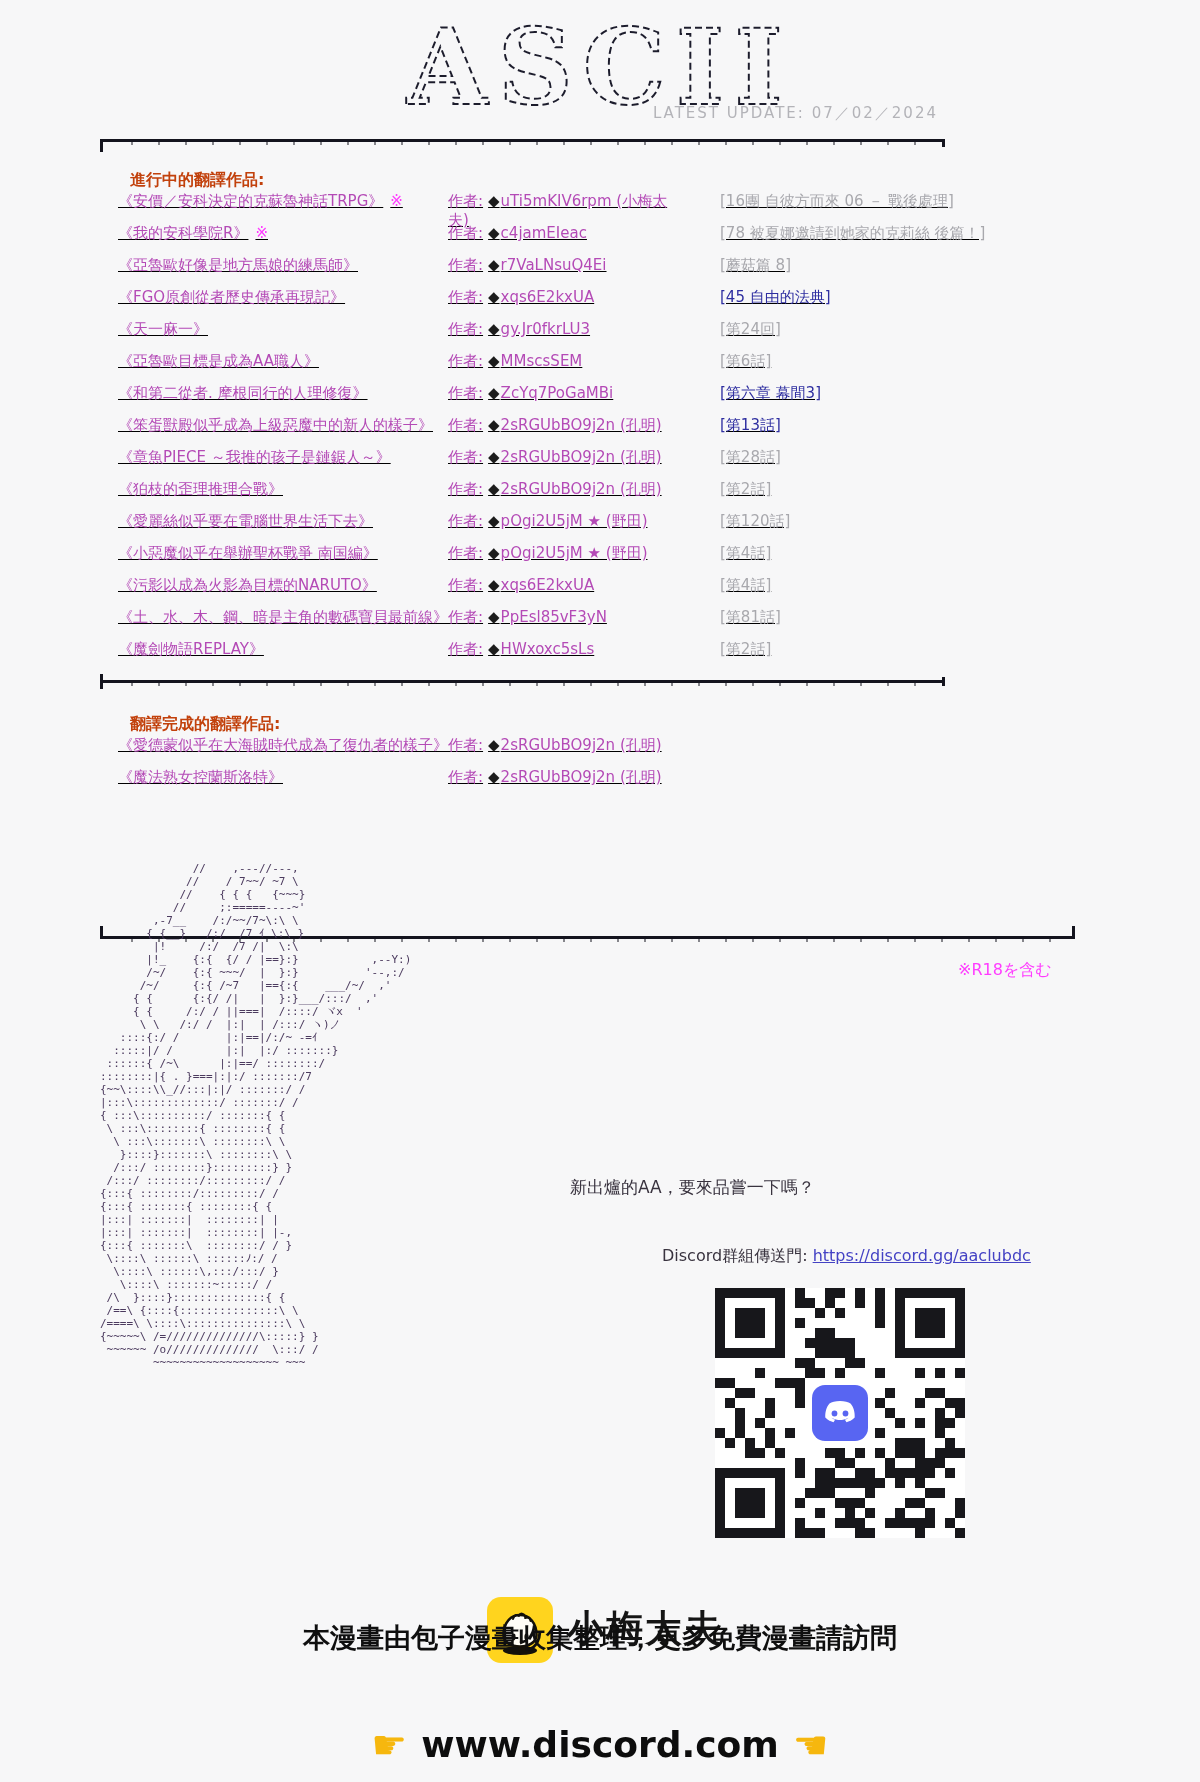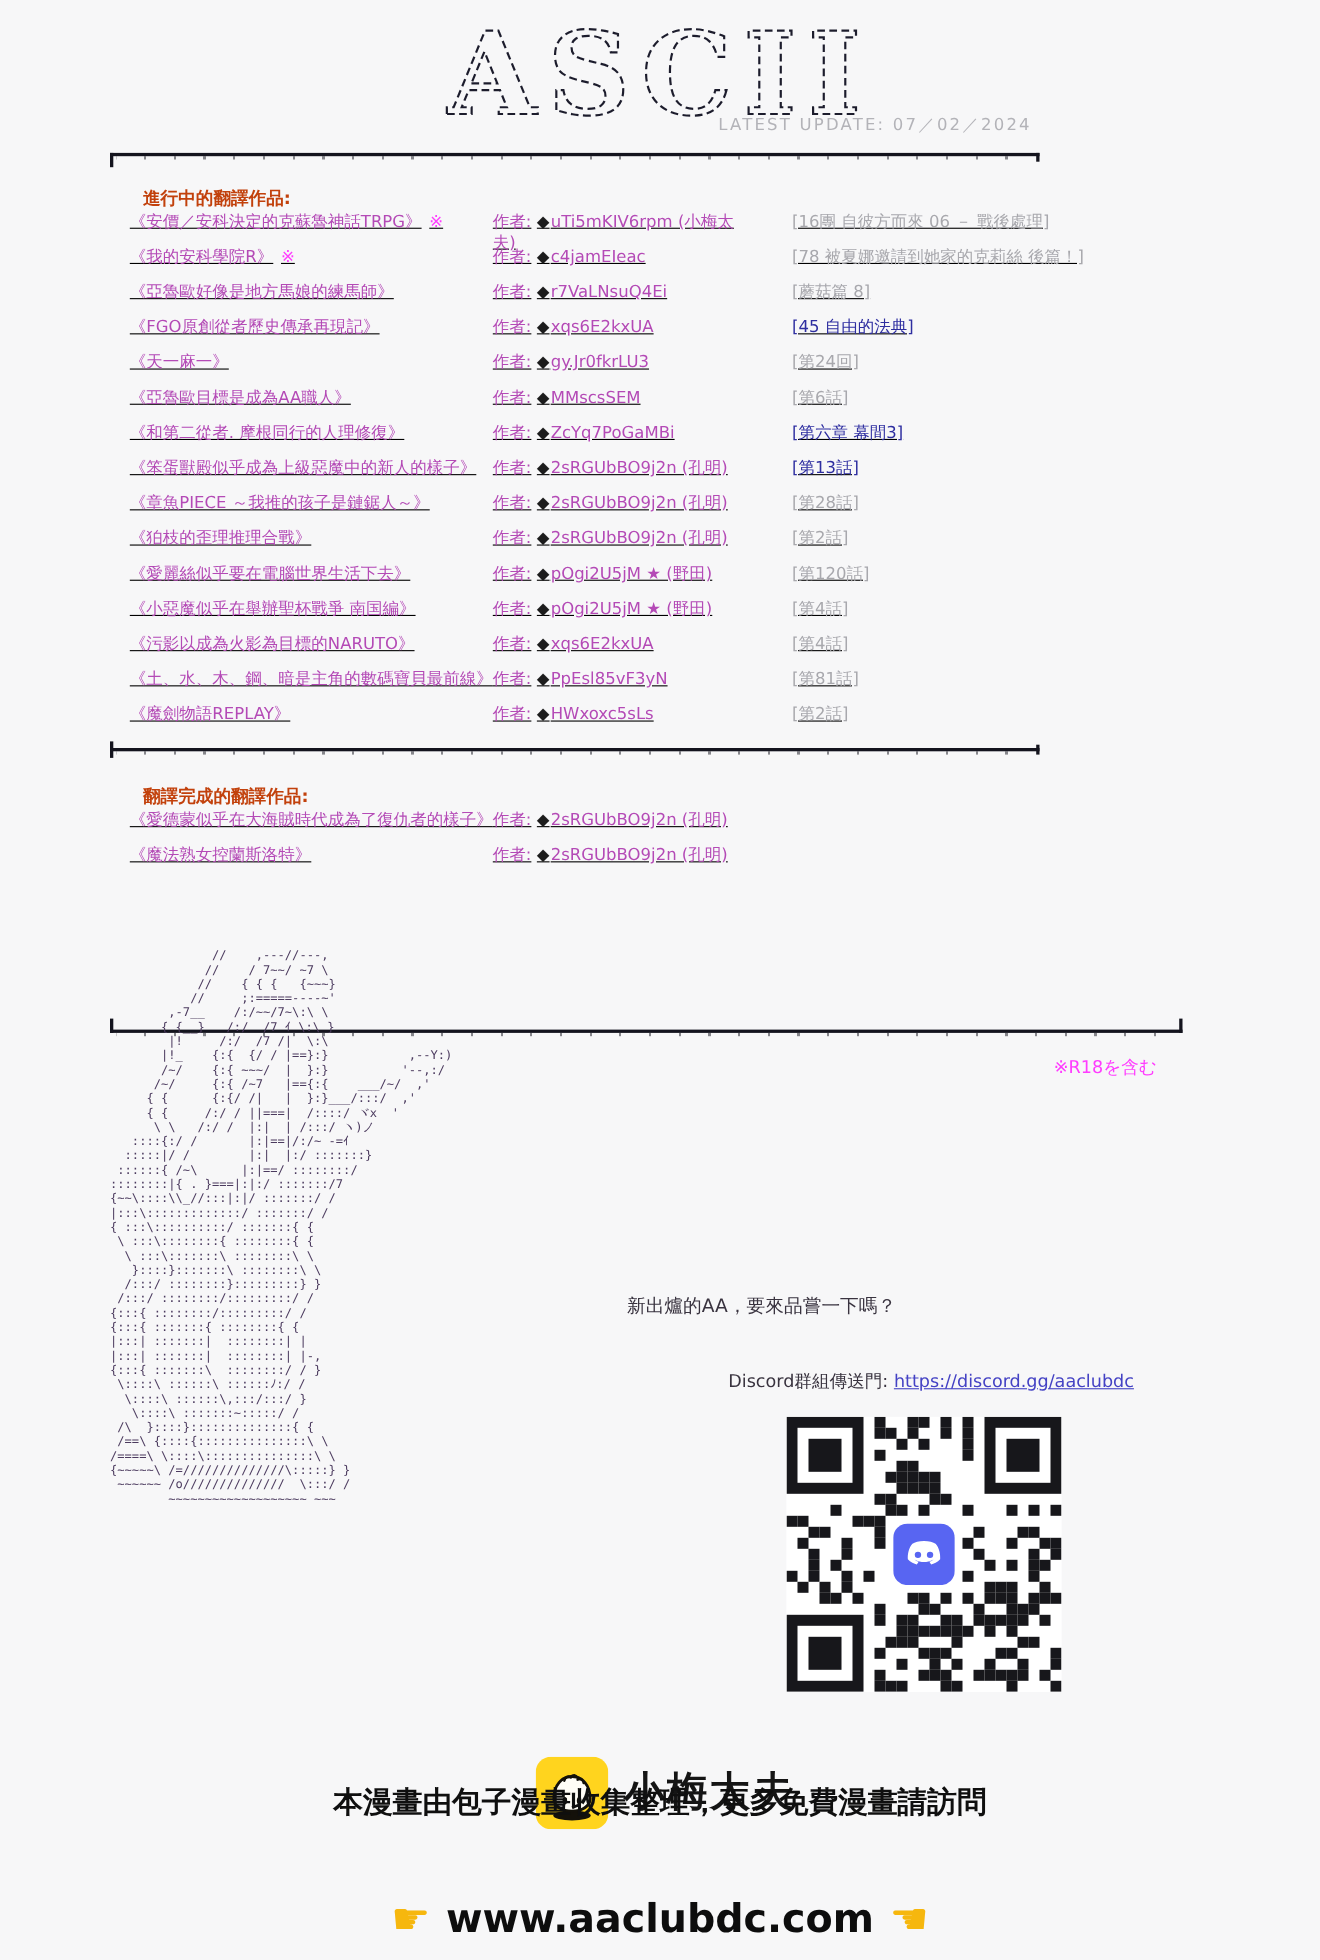--- a/index.html
+++ b/index.html
@@ -402,15 +402,15 @@
       <rect width="66" height="66" rx="14" fill="#ffd41e"></rect>
       <ellipse cx="33" cy="53.5" rx="17" ry="4.5" fill="#14110a"></ellipse>
       <path d="M16.5 38c0-12 7-20 16.5-20s16.5 8 16.5 20c0 7-7.5 11.5-16.5 11.5S16.5 45 16.5 38z" fill="#fffdf6" stroke="#14110a" stroke-width="2.6"></path>
       <path d="M26 22q2-6 6-3 M31.5 18.5q4-4 6.5 .5 M38 21q5-2 5.5 3" fill="none" stroke="#14110a" stroke-width="2" stroke-linecap="round"></path>
       <ellipse cx="26.5" cy="40" rx="2.1" ry="3.4" fill="#14110a"></ellipse>
       <ellipse cx="39.5" cy="40" rx="2.1" ry="3.4" fill="#14110a"></ellipse>
     </svg>
   </div>
   <div class="brand">小梅太夫</div>
   <div class="foot-line">本漫畫由包子漫畫收集整理，更多免費漫畫請訪問</div>
-  <div class="site-line"><span class="hand l">☛</span><span>www.aaclubdc.com</span><span class="hand r">☚</span></div>
+  <div class="site-line"><span class="hand l">☛</span><span>www.discord.com</span><span class="hand r">☚</span></div>
 
 </div>
 
 </body></html>

